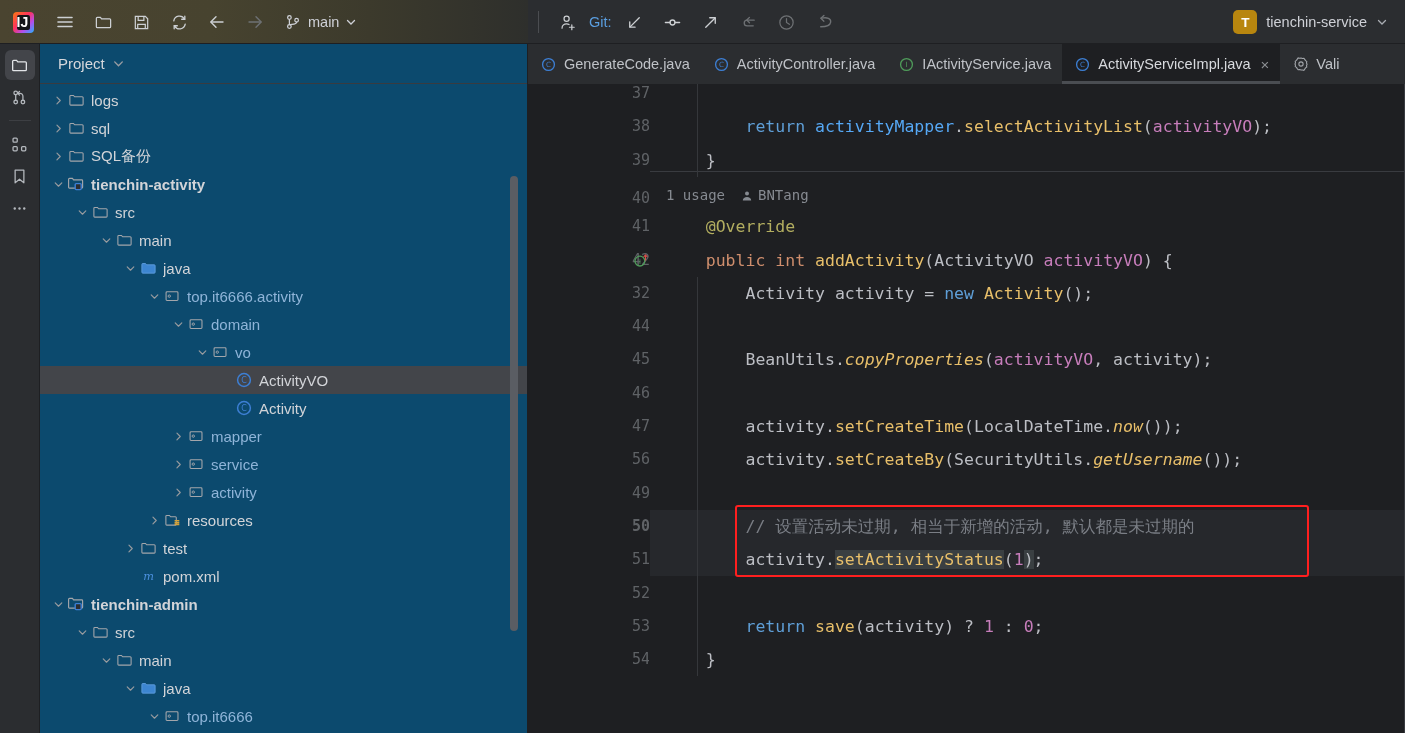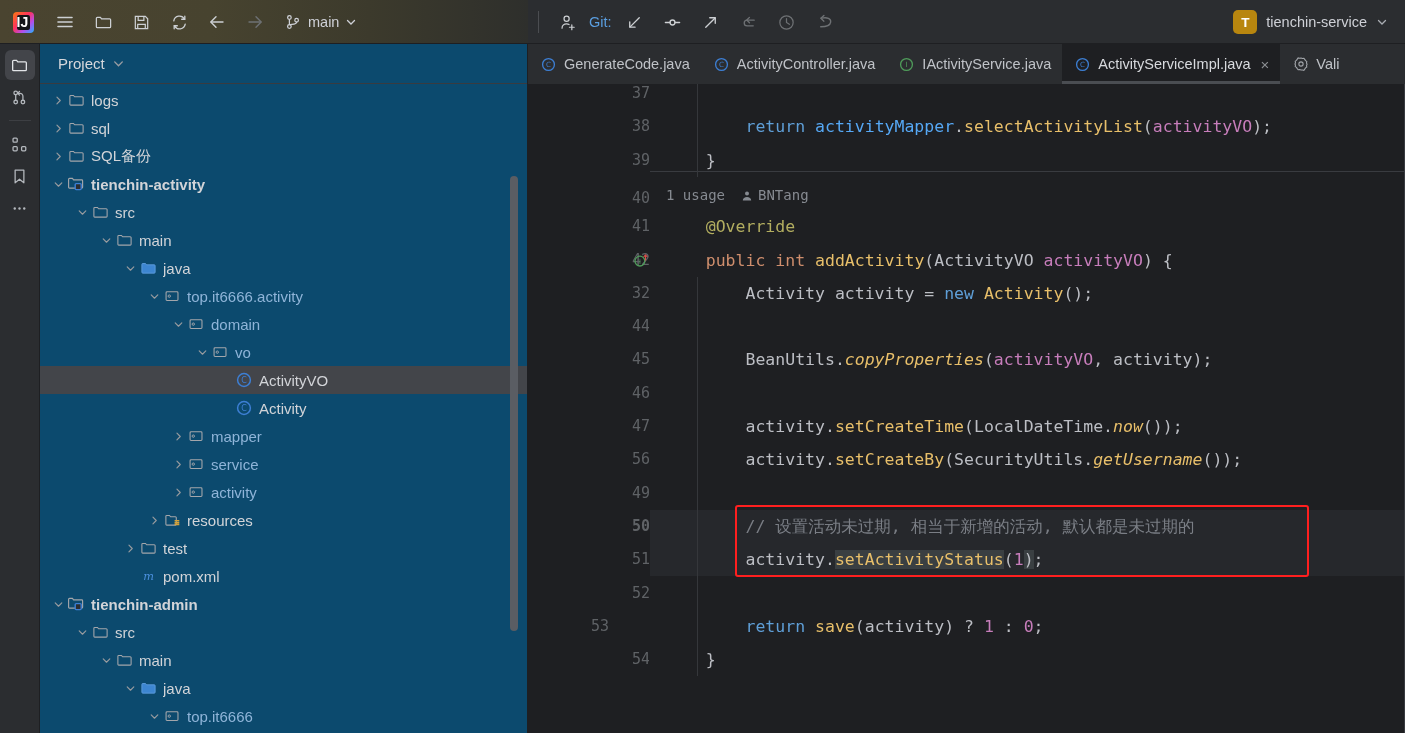--- a/index.html
+++ b/index.html
@@ -705,21 +705,21 @@
             <div class="ln" style="top: 192.8px;">32</div>
             <div class="ln" style="top: 226.1px;">44</div>
             <div class="ln" style="top: 259.4px;">45</div>
             <div class="ln" style="top: 292.7px;">46</div>
             <div class="ln" style="top: 326px;">47</div>
             <div class="ln" style="top: 359.3px;">56</div>
             <div class="ln" style="top: 392.6px;">49</div>
             <div class="ln" style="top: 425.9px; font-weight: bold;">50</div>
             <div class="ln" style="top: 459.2px;">51</div>
             <div class="ln" style="top: 492.5px;">52</div>
-            <div class="ln" style="top: 525.8px; text-align: center;">53</div>
+            <div class="ln" style="top: 525.8px;">53</div>
             <div class="ln" style="top: 559.1px;">54</div>
             <div class="gicon" style="top: 159.5px;">
               <svg width="17" height="17" viewBox="0 0 18 18">
                 <circle cx="7.3" cy="9.6" r="5.2" fill="none" stroke="#4f9c5a" stroke-width="1.4"></circle>
                 <text x="7.3" y="12.3" font-size="7" fill="#4f9c5a" text-anchor="middle" font-family="DejaVu Sans, sans-serif">I</text>
                 <path d="M13.2 8.4V3.2M11.6 4.8l1.6-1.7 1.6 1.7" stroke="#d8504a" stroke-width="1.2" fill="none" stroke-linecap="round" stroke-linejoin="round"></path>
               </svg>
             </div>
             <div class="lbulb" style="top: 459.2px; left: 128px;">
               <svg width="17" height="17" viewBox="0 0 18 18">

